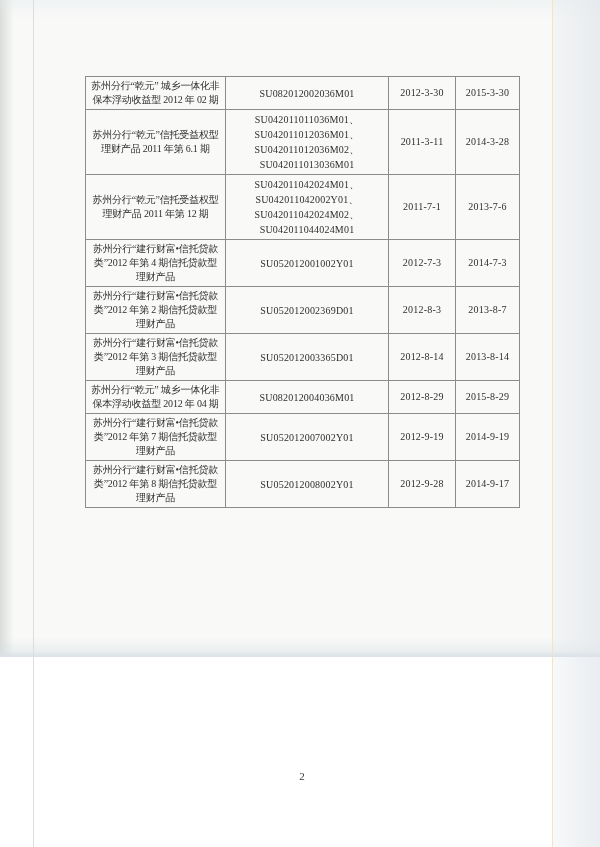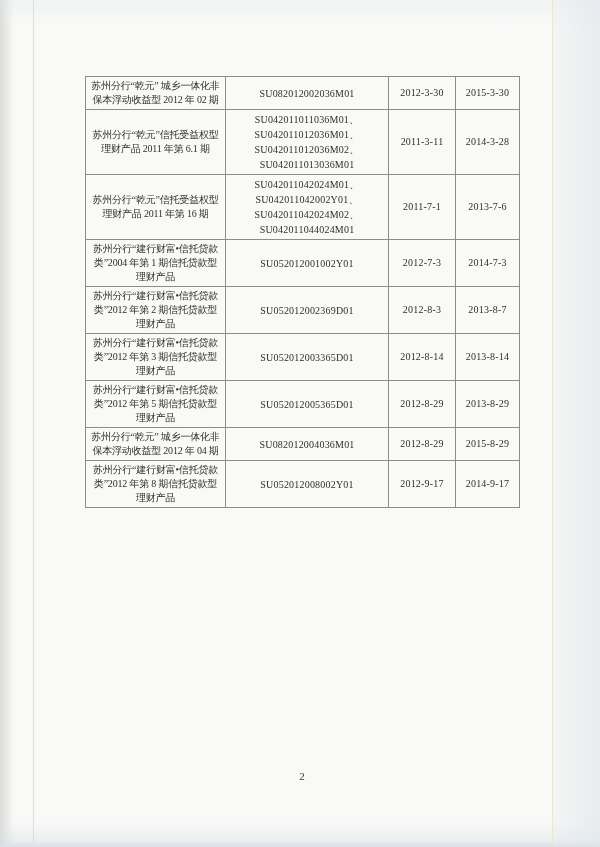--- a/index.html
+++ b/index.html
@@ -6,21 +6,21 @@
     margin: 0;
     padding: 0;
     width: 600px;
     height: 847px;
     overflow: hidden;
     font-family: "Liberation Serif", "DejaVu Serif", serif;
   }
   .scan-page {
     position: relative;
     width: 600px;
-    height: 847px;
+    height: 657px;
     background:
       linear-gradient(180deg, rgba(225,233,238,0.35) 0%, rgba(255,255,255,0) 3%, rgba(255,255,255,0) 97%, rgba(210,220,228,0.5) 100%),
       linear-gradient(90deg, rgba(214,217,213,0.9) 0px, rgba(230,232,229,0.55) 9px, rgba(250,250,248,0) 14px),
       #f9f9f7;
   }
   .scan-right-strip {
     position: absolute;
     top: 0; right: 0;
     width: 47px; height: 847px;
     background: linear-gradient(90deg, rgba(233,237,240,0.35) 0%, rgba(226,231,236,0.75) 100%);
@@ -108,61 +108,61 @@
       <tr>
         <td class="name-cell">苏州分行“乾元”信托受益权型理财产品 2011 年第 6.1 期</td>
         <td class="code-cell">SU042011011036M01、
 SU042011012036M01、
 SU042011012036M02、
 SU042011013036M01</td>
         <td class="date-cell">2011-3-11</td>
         <td class="date-cell">2014-3-28</td>
       </tr>
       <tr>
-        <td class="name-cell">苏州分行“乾元”信托受益权型理财产品 2011 年第 16 期</td>
+        <td class="name-cell">苏州分行“乾元”信托受益权型理财产品 2011 年第 12 期</td>
         <td class="code-cell">SU042011042024M01、
 SU042011042002Y01、
 SU042011042024M02、
 SU042011044024M01</td>
         <td class="date-cell">2011-7-1</td>
         <td class="date-cell">2013-7-6</td>
       </tr>
       <tr>
-        <td class="name-cell">苏州分行“建行财富•信托贷款类”2004 年第 1 期信托贷款型理财产品</td>
+        <td class="name-cell">苏州分行“建行财富•信托贷款类”2012 年第 4 期信托贷款型理财产品</td>
         <td class="code-cell">SU052012001002Y01</td>
         <td class="date-cell">2012-7-3</td>
         <td class="date-cell">2014-7-3</td>
       </tr>
       <tr>
         <td class="name-cell">苏州分行“建行财富•信托贷款类”2012 年第 2 期信托贷款型理财产品</td>
         <td class="code-cell">SU052012002369D01</td>
         <td class="date-cell">2012-8-3</td>
         <td class="date-cell">2013-8-7</td>
       </tr>
       <tr>
         <td class="name-cell">苏州分行“建行财富•信托贷款类”2012 年第 3 期信托贷款型理财产品</td>
         <td class="code-cell">SU052012003365D01</td>
         <td class="date-cell">2012-8-14</td>
         <td class="date-cell">2013-8-14</td>
       </tr>
       <tr>
-        <td class="name-cell">苏州分行“建行财富•信托贷款类”2012 年第 5 期信托贷款型理财产品</td>
-        <td class="code-cell">SU052012005365D01</td>
-        <td class="date-cell">2012-8-29</td>
-        <td class="date-cell">2013-8-29</td>
-      </tr>
-      <tr>
         <td class="name-cell">苏州分行“乾元” 城乡一体化非保本浮动收益型 2012 年 04 期</td>
         <td class="code-cell">SU082012004036M01</td>
         <td class="date-cell">2012-8-29</td>
         <td class="date-cell">2015-8-29</td>
       </tr>
       <tr>
+        <td class="name-cell">苏州分行“建行财富•信托贷款类”2012 年第 7 期信托贷款型理财产品</td>
+        <td class="code-cell">SU052012007002Y01</td>
+        <td class="date-cell">2012-9-19</td>
+        <td class="date-cell">2014-9-19</td>
+      </tr>
+      <tr>
         <td class="name-cell">苏州分行“建行财富•信托贷款类”2012 年第 8 期信托贷款型理财产品</td>
         <td class="code-cell">SU052012008002Y01</td>
-        <td class="date-cell">2012-9-17</td>
+        <td class="date-cell">2012-9-28</td>
         <td class="date-cell">2014-9-17</td>
       </tr>
     </tbody>
   </table>
 
   <div class="page-number">2</div>
 </div>
 
 </body></html>

